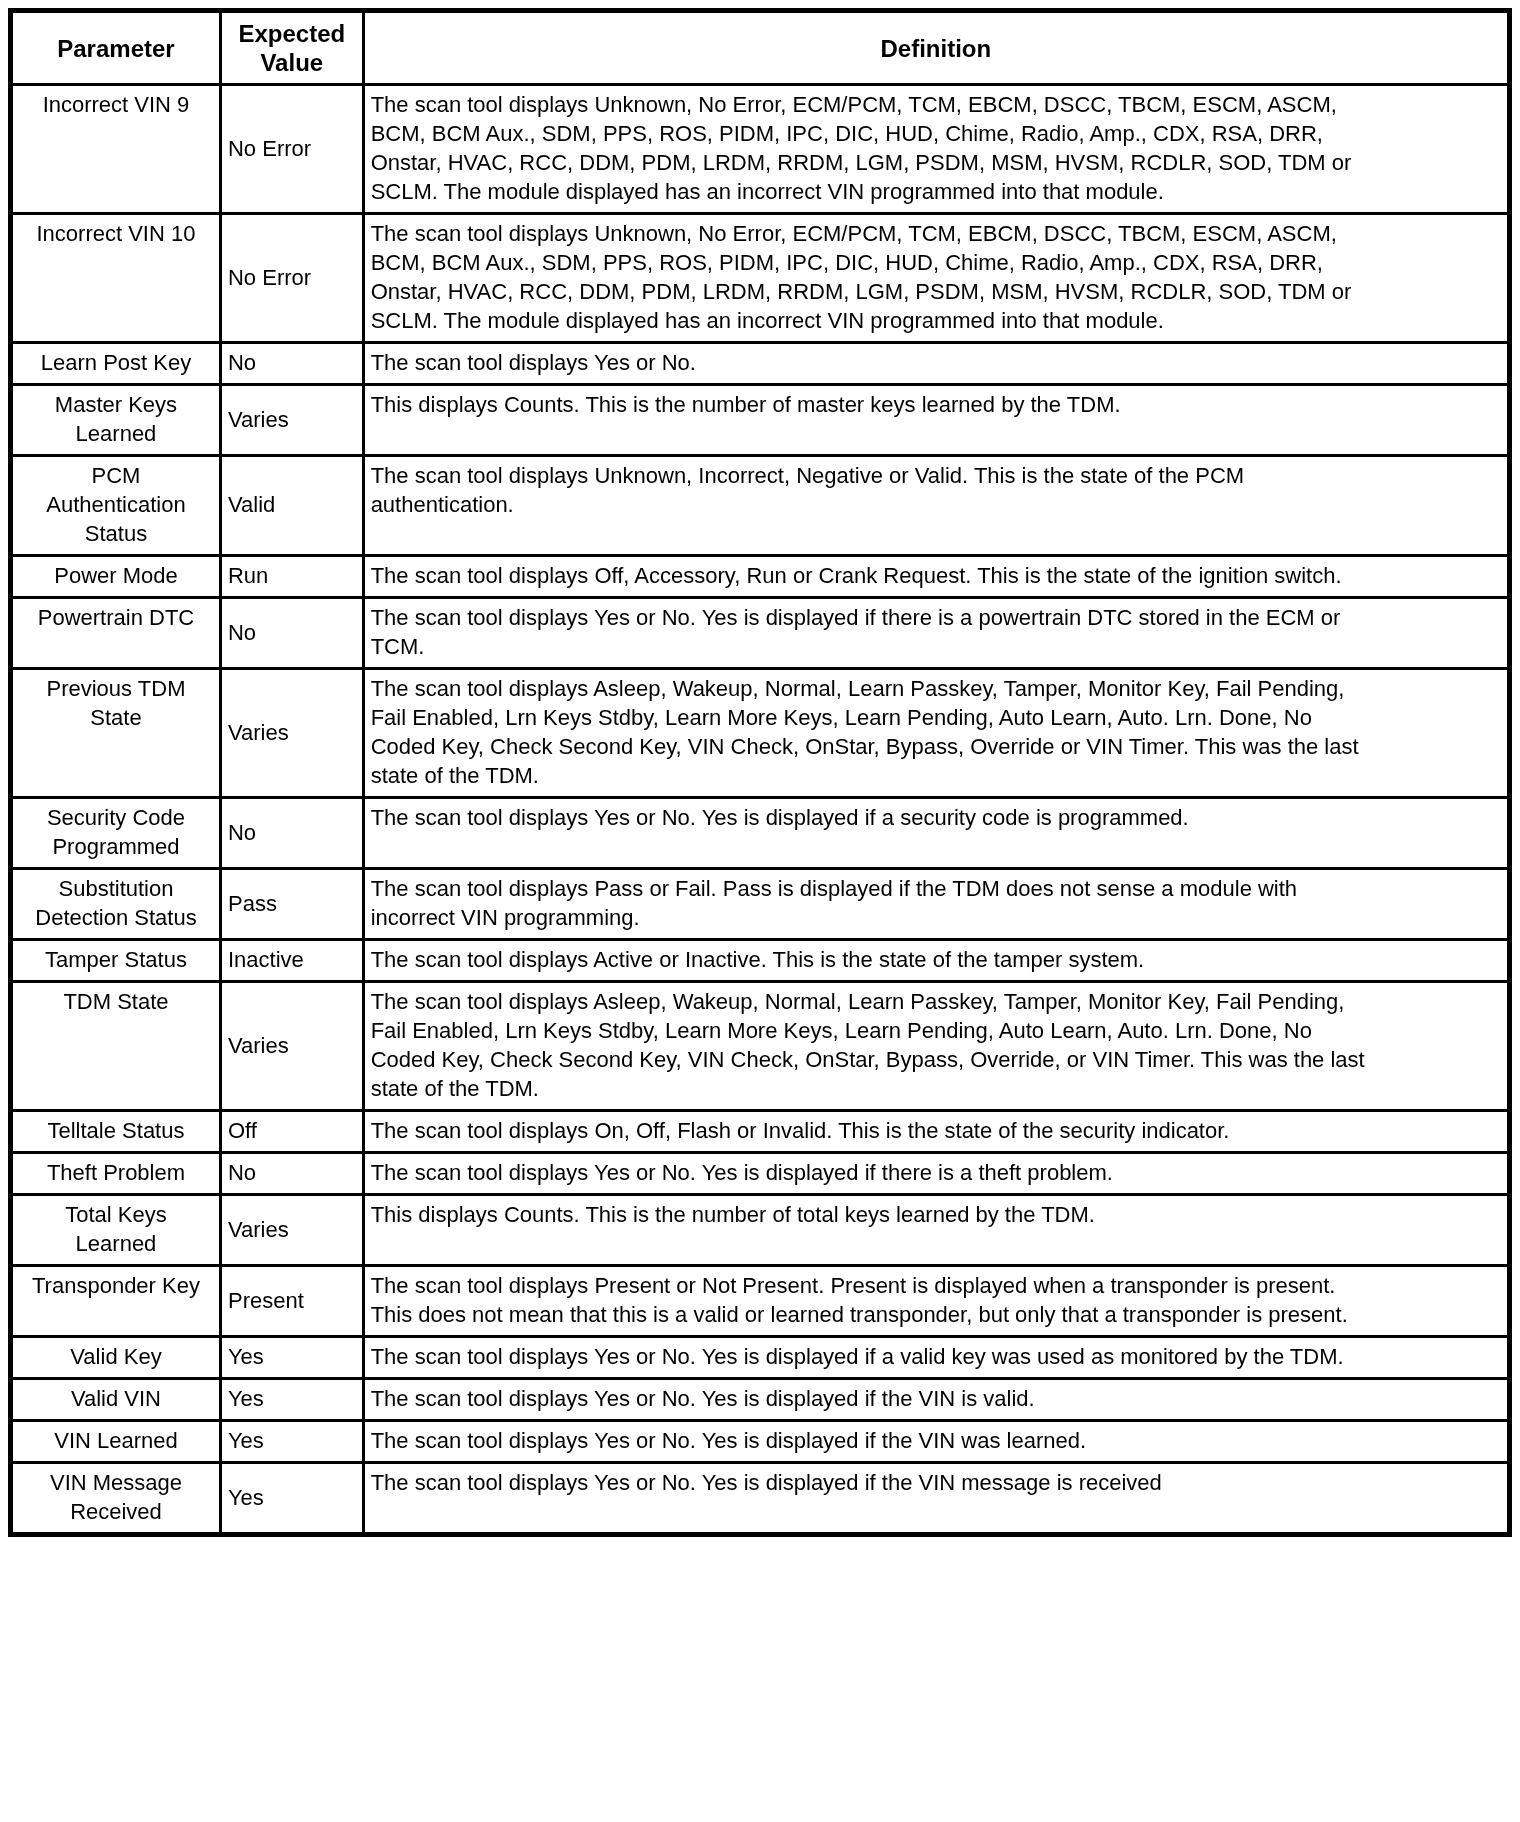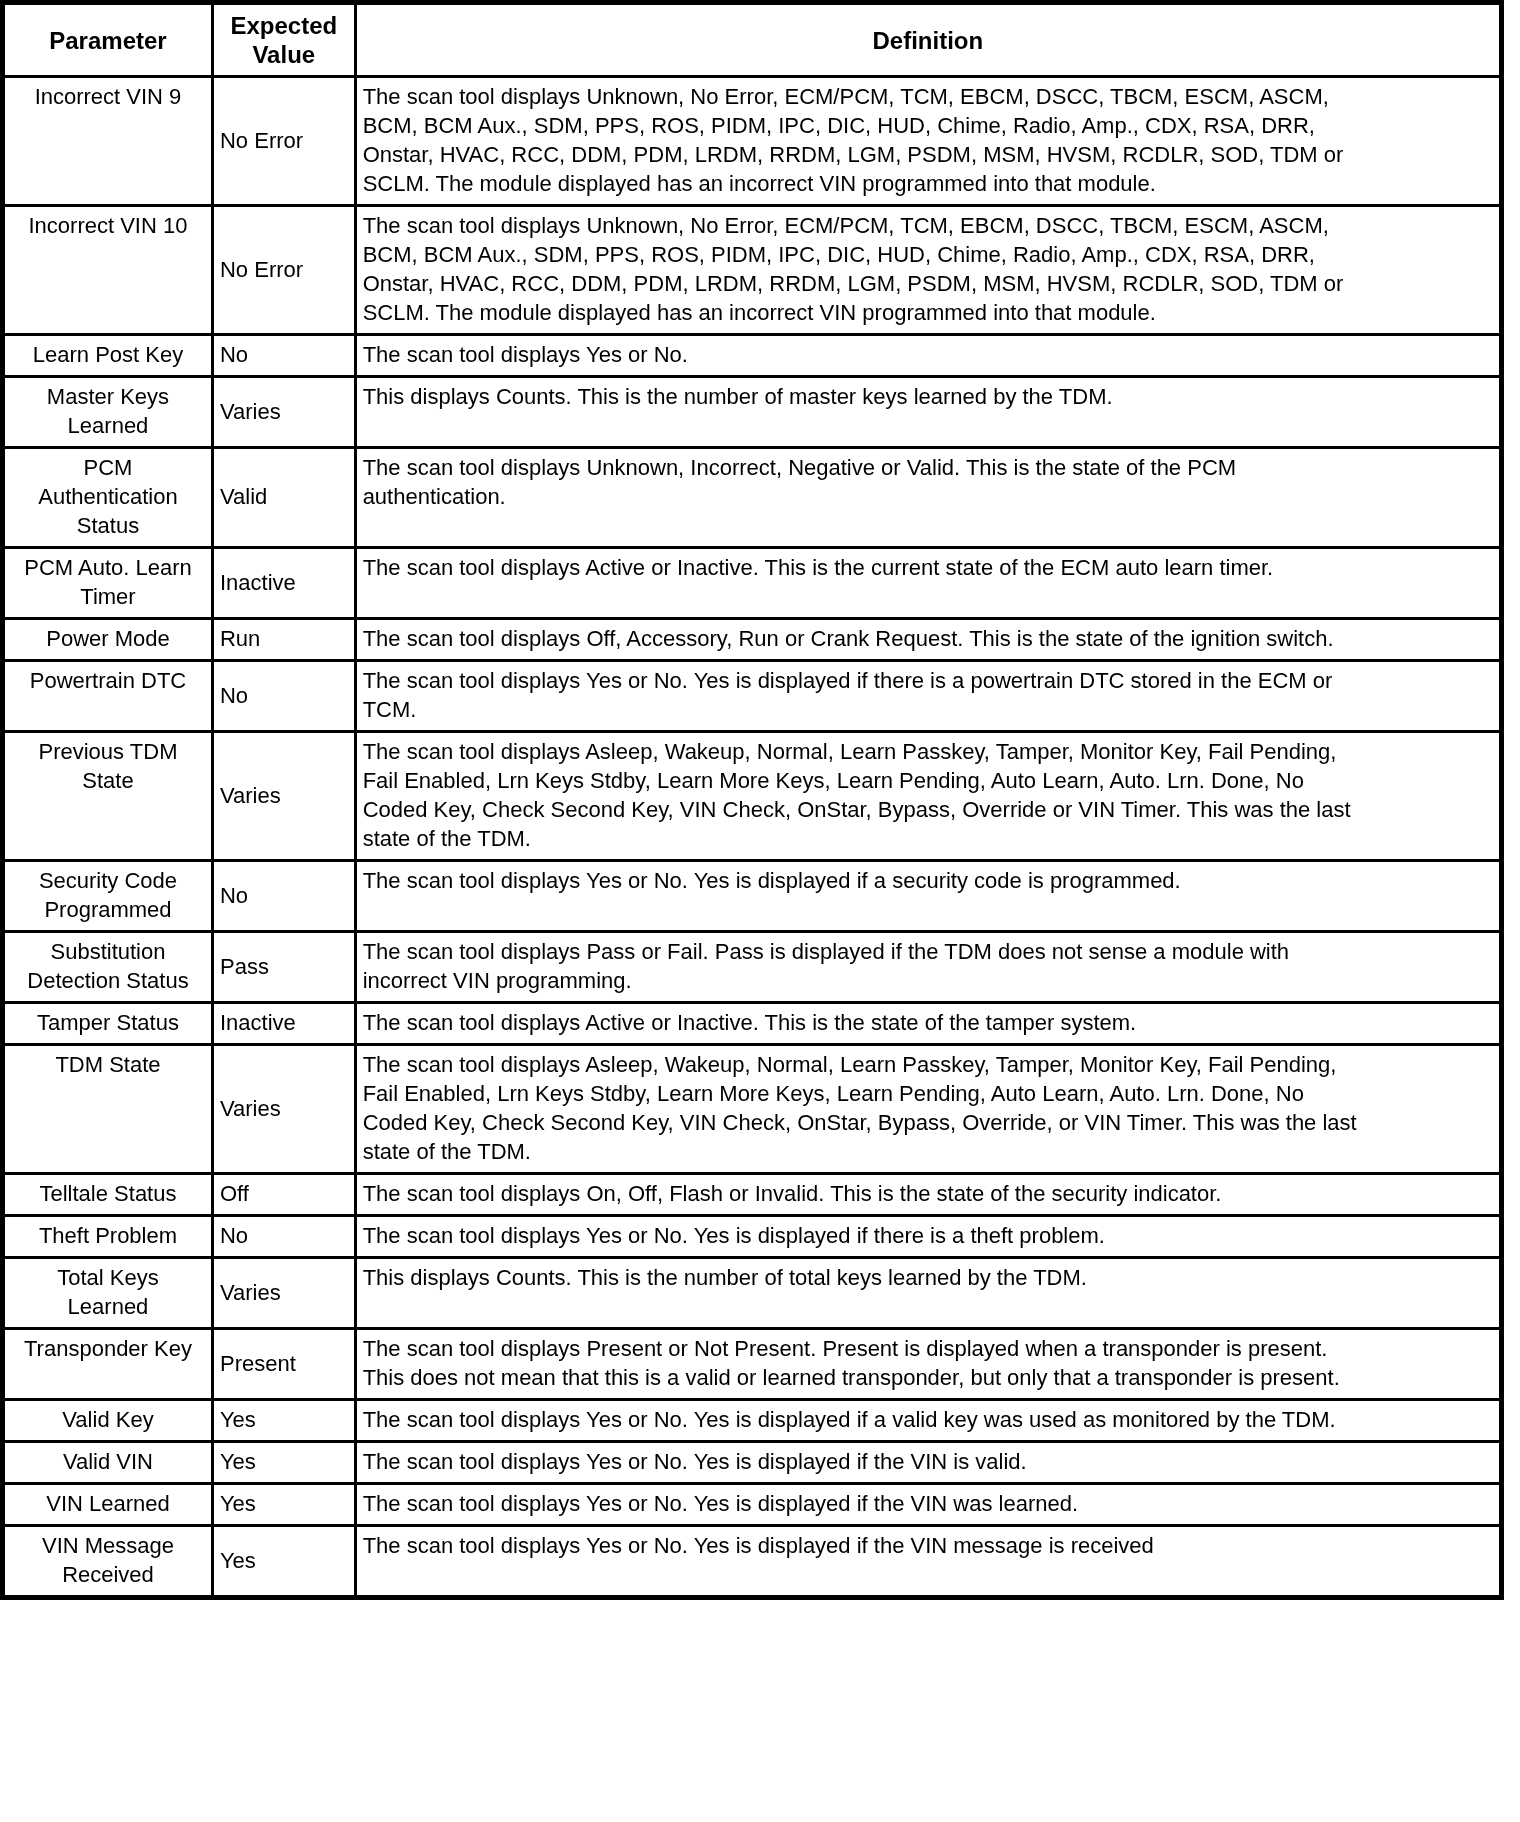--- a/index.html
+++ b/index.html
@@ -4,20 +4,21 @@
 <style>
   html, body {
     margin: 0;
     padding: 0;
     background: #ffffff;
   }
   .page {
     width: 1356px;
     min-height: 1822px;
     box-sizing: border-box;
+    padding: 8px;
     background: #ffffff;
     font-family: "Liberation Sans", sans-serif;
     color: #000000;
   }
   table.param-table {
     width: 1504px;
     border-collapse: collapse;
     table-layout: fixed;
     border: 5px solid #000000;
   }
@@ -109,26 +110,20 @@
         </tr>
         <tr>
           <td class="td-param">PCM
 Authentication
 Status</td>
           <td class="td-expected">Valid</td>
           <td class="td-def">The scan tool displays Unknown, Incorrect, Negative or Valid. This is the state of the PCM
 authentication.</td>
         </tr>
         <tr>
-          <td class="td-param">PCM Auto. Learn
-Timer</td>
-          <td class="td-expected">Inactive</td>
-          <td class="td-def">The scan tool displays Active or Inactive. This is the current state of the ECM auto learn timer.</td>
-        </tr>
-        <tr>
           <td class="td-param">Power Mode</td>
           <td class="td-expected">Run</td>
           <td class="td-def">The scan tool displays Off, Accessory, Run or Crank Request. This is the state of the ignition switch.</td>
         </tr>
         <tr>
           <td class="td-param">Powertrain DTC</td>
           <td class="td-expected">No</td>
           <td class="td-def">The scan tool displays Yes or No. Yes is displayed if there is a powertrain DTC stored in the ECM or
 TCM.</td>
         </tr>

